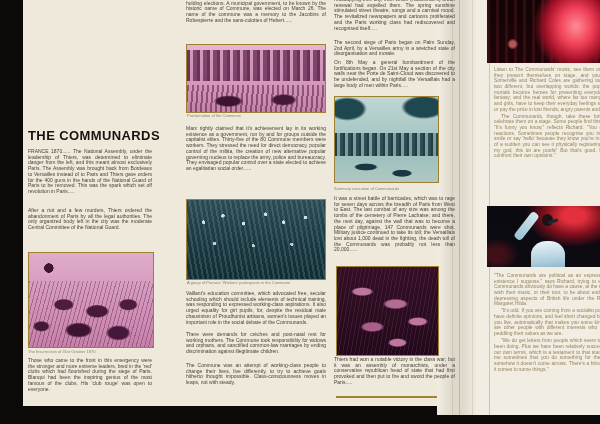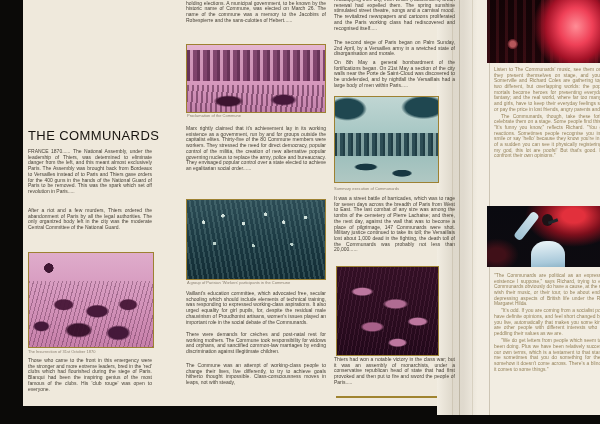--- a/index.html
+++ b/index.html
@@ -15,21 +15,21 @@
   #right-paper{left:437px;top:0;width:163px;height:415px;background:#f2ede2;}
   #fold-shade{left:437px;top:0;width:58px;height:415px;
     background:linear-gradient(90deg,rgba(150,140,120,0) 0%,rgba(150,140,120,.22) 28%,rgba(110,100,85,.14) 46%,rgba(150,140,120,0) 70%);}
   .crease{top:0;height:415px;width:1px;}
   
   #edge-left{left:0;top:0;width:23px;height:424px;background:#0b0a08;}
   #edge-bottom-left{left:0;top:406px;width:437px;height:18px;background:#0b0a08;}
   #edge-bottom-right{left:437px;top:415px;width:163px;height:9px;background:#0b0a08;}
 
   
-  #title{left:28px;top:119px;width:140px;font-size:13px;font-weight:normal;
+  #title{left:28px;top:119px;width:140px;font-size:13px;font-weight:bold;
     letter-spacing:.4px;color:#17140f;white-space:nowrap;}
 
   
   .p{position:absolute;font-size:5px;line-height:5.7px;color:#453f35;text-align:justify;margin:0;}
   .c1{left:28px;width:124px;}
   .c2{left:186px;width:140px;}
   .c3{left:334px;width:121px;}
   .cap{position:absolute;font-size:4px;line-height:4.5px;color:#8b8072;margin:0;}
 
   

